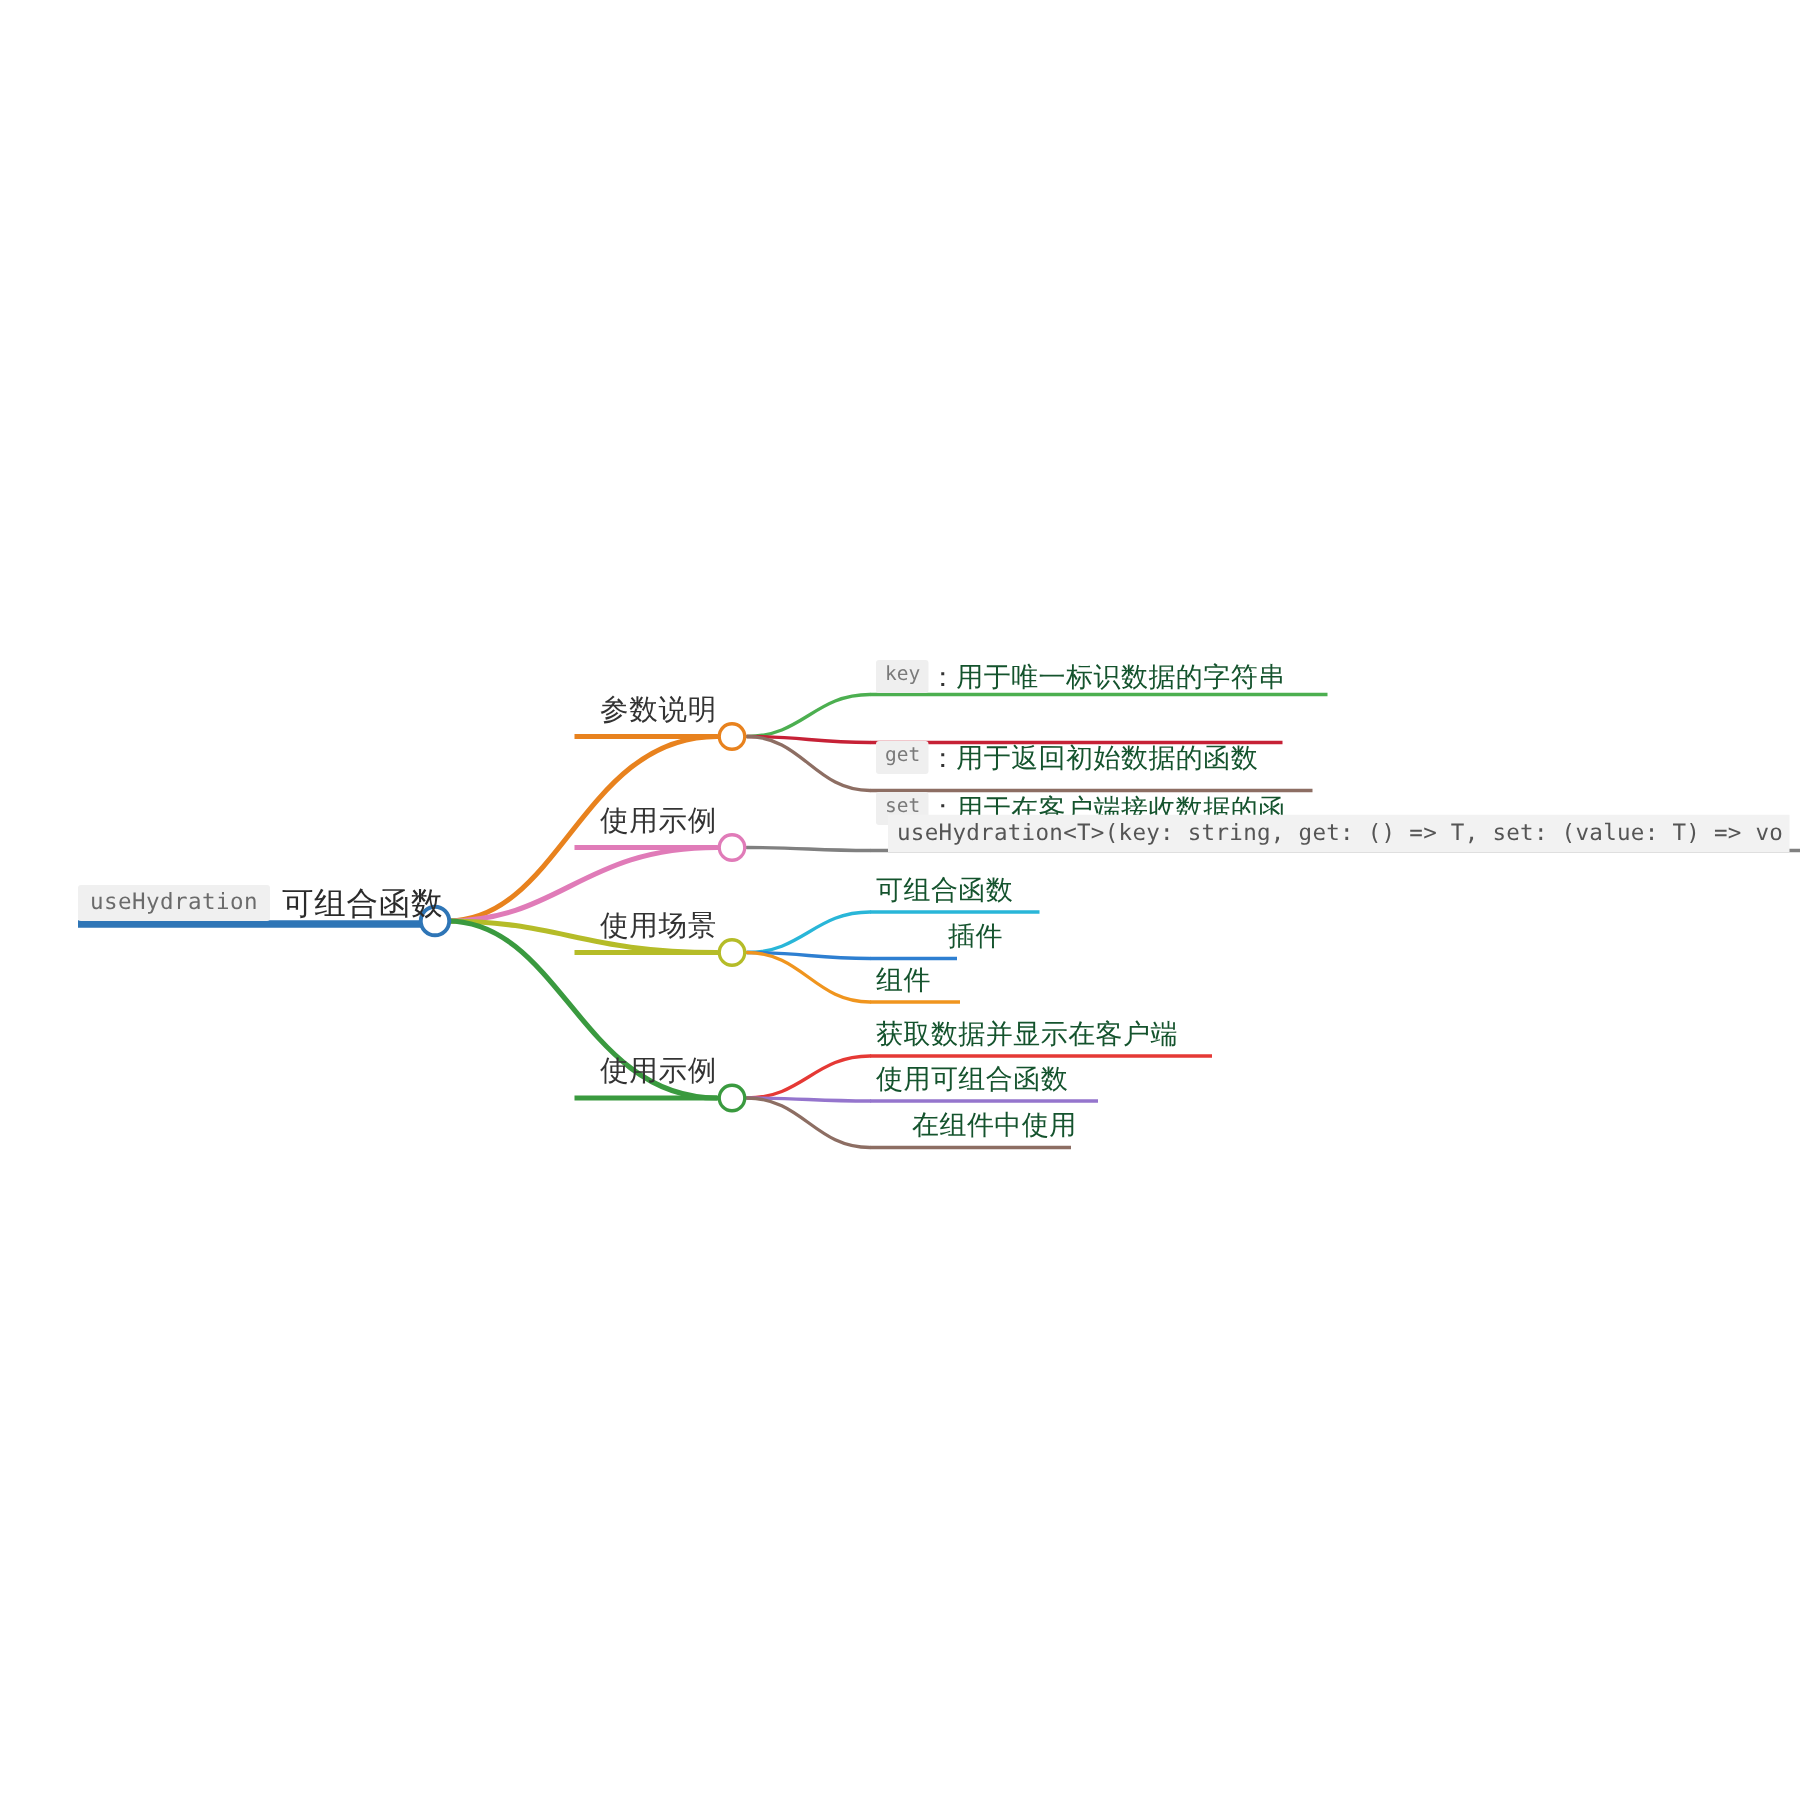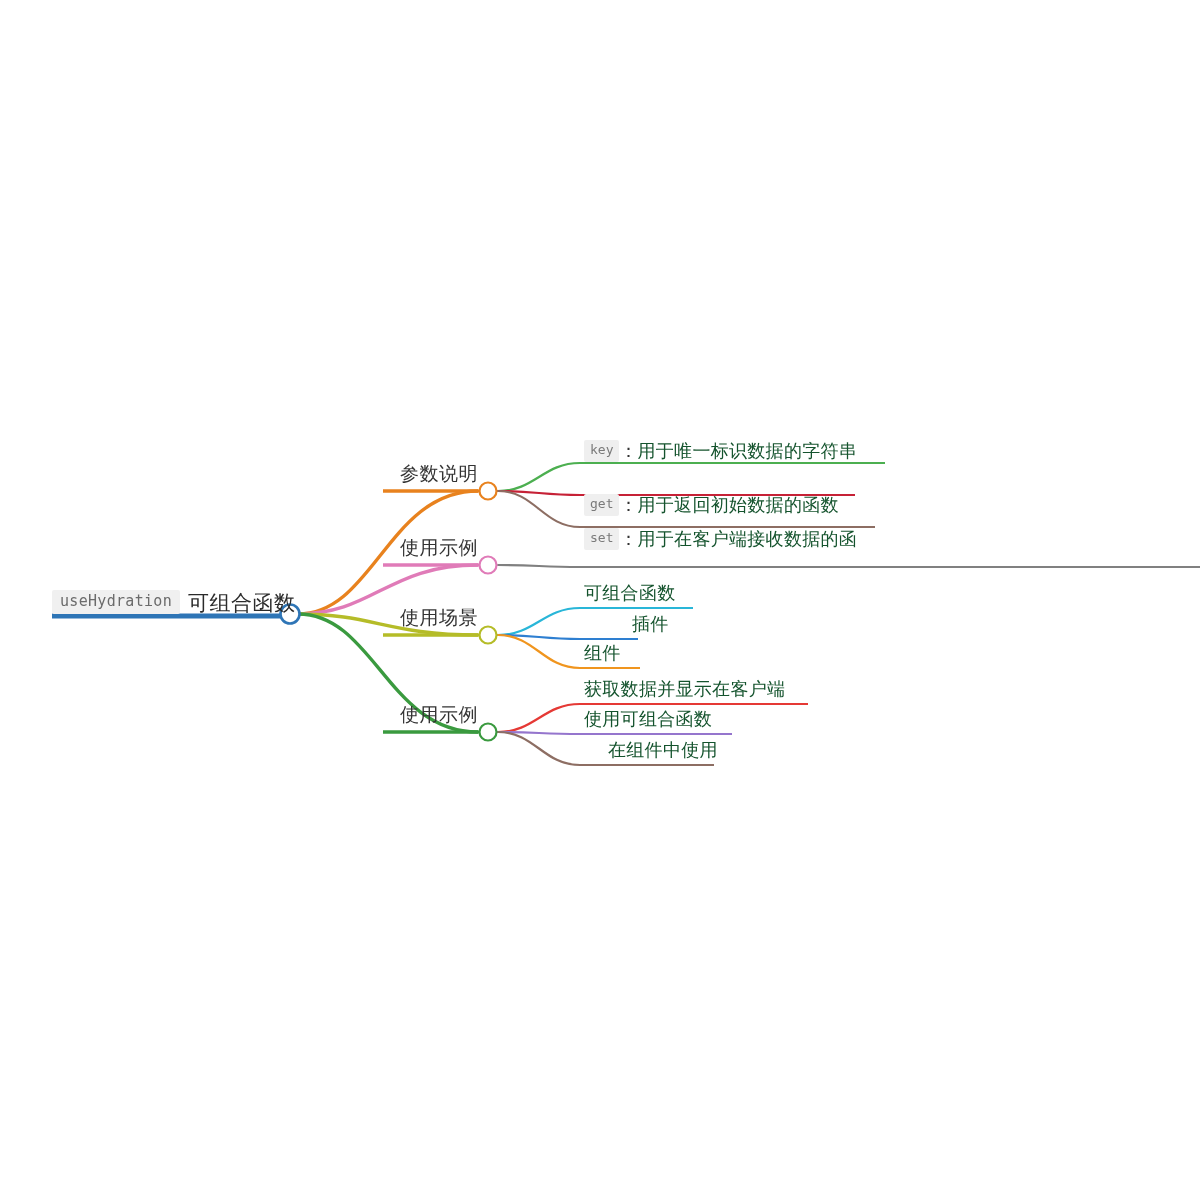--- a/index.html
+++ b/index.html
@@ -158,20 +158,23 @@
       <span class="txt">用于返回初始数据的函数</span>
     </div>
     <div class="node leaf" style="left: 584px; top: 503px; margin-top: 24px;">
       <span class="codebox">set</span>
       <span class="colon">：</span>
       <span class="txt">用于在客户端接收数据的函</span>
     </div>
     <div class="node branch" style="left: 386px; top: 538px; width: 92px; justify-content: flex-end;">
       <span class="txt">使用示例</span>
     </div>
+    <div class="node leaf" style="left: 592px; top: 543px; width: 608px; overflow: hidden;">
+      <span class="codeline">useHydration&lt;T&gt;(key: string, get: () =&gt; T, set: (value: T) =&gt; vo</span>
+    </div>
     <div class="node branch" style="left: 386px; top: 608px; width: 92px; justify-content: flex-end;">
       <span class="txt">使用场景</span>
     </div>
     <div class="node leaf" style="left: 584px; top: 584px;">
       <span class="txt">可组合函数</span>
     </div>
     <div class="node leaf" style="left: 584px; top: 615px; margin-left: 48px;">
       <span class="txt">插件</span>
     </div>
     <div class="node leaf" style="left: 584px; top: 644px;">

